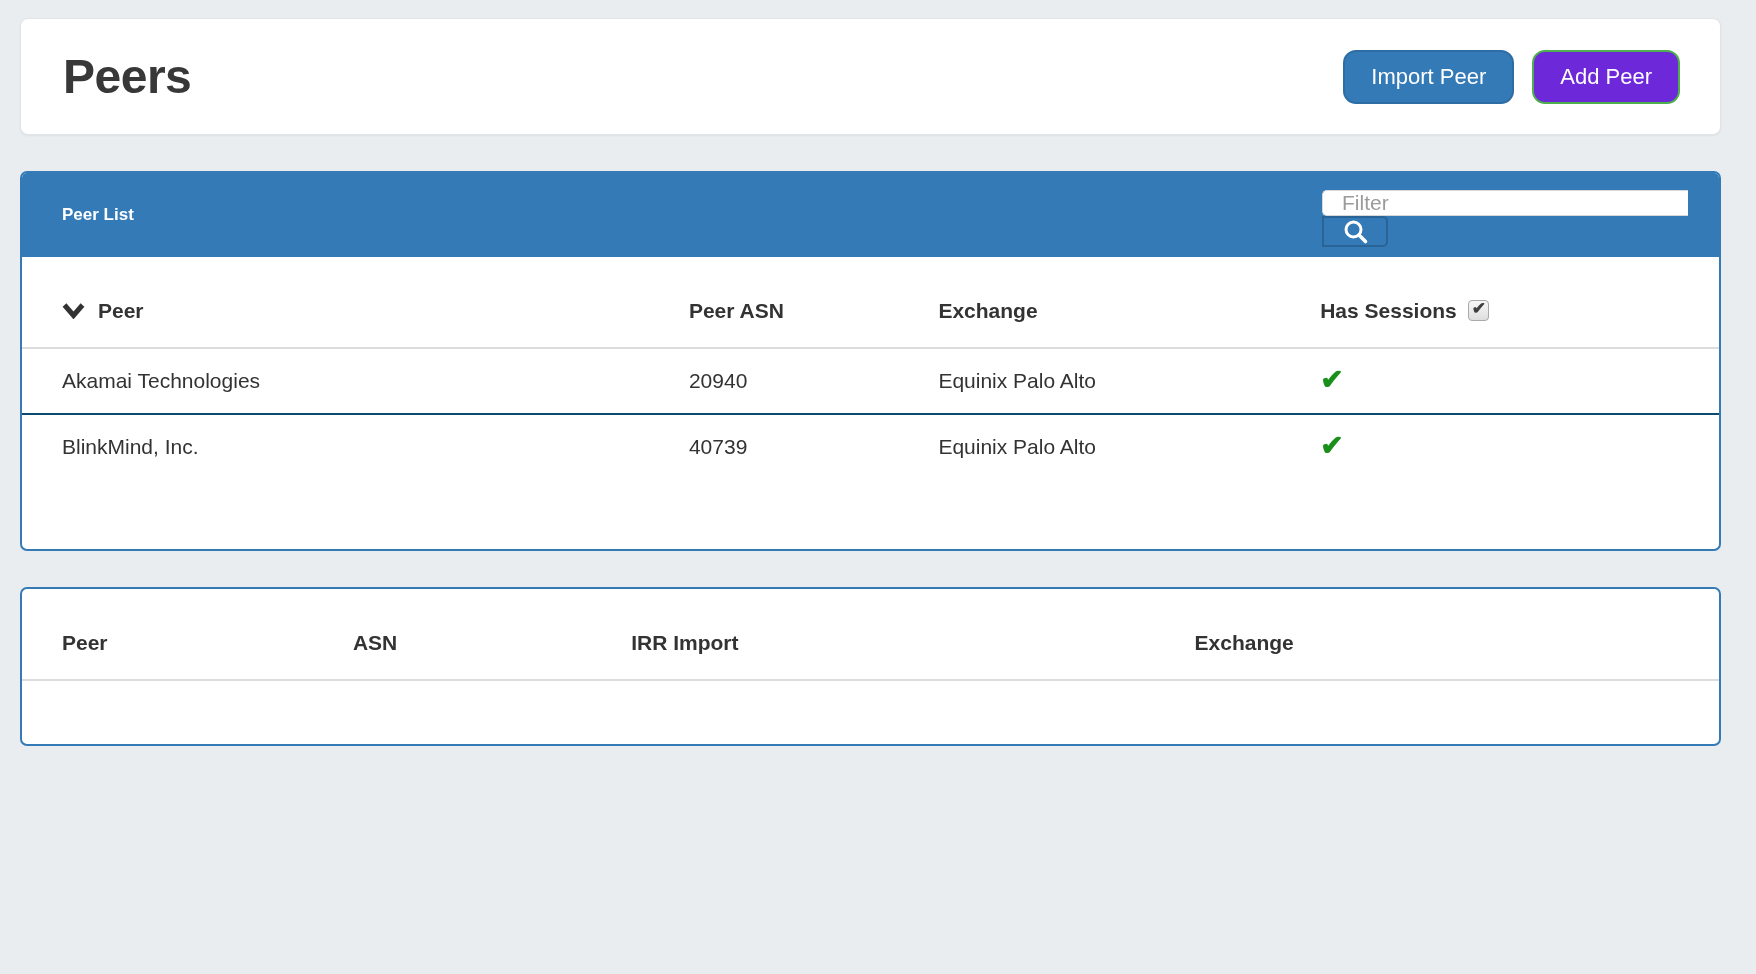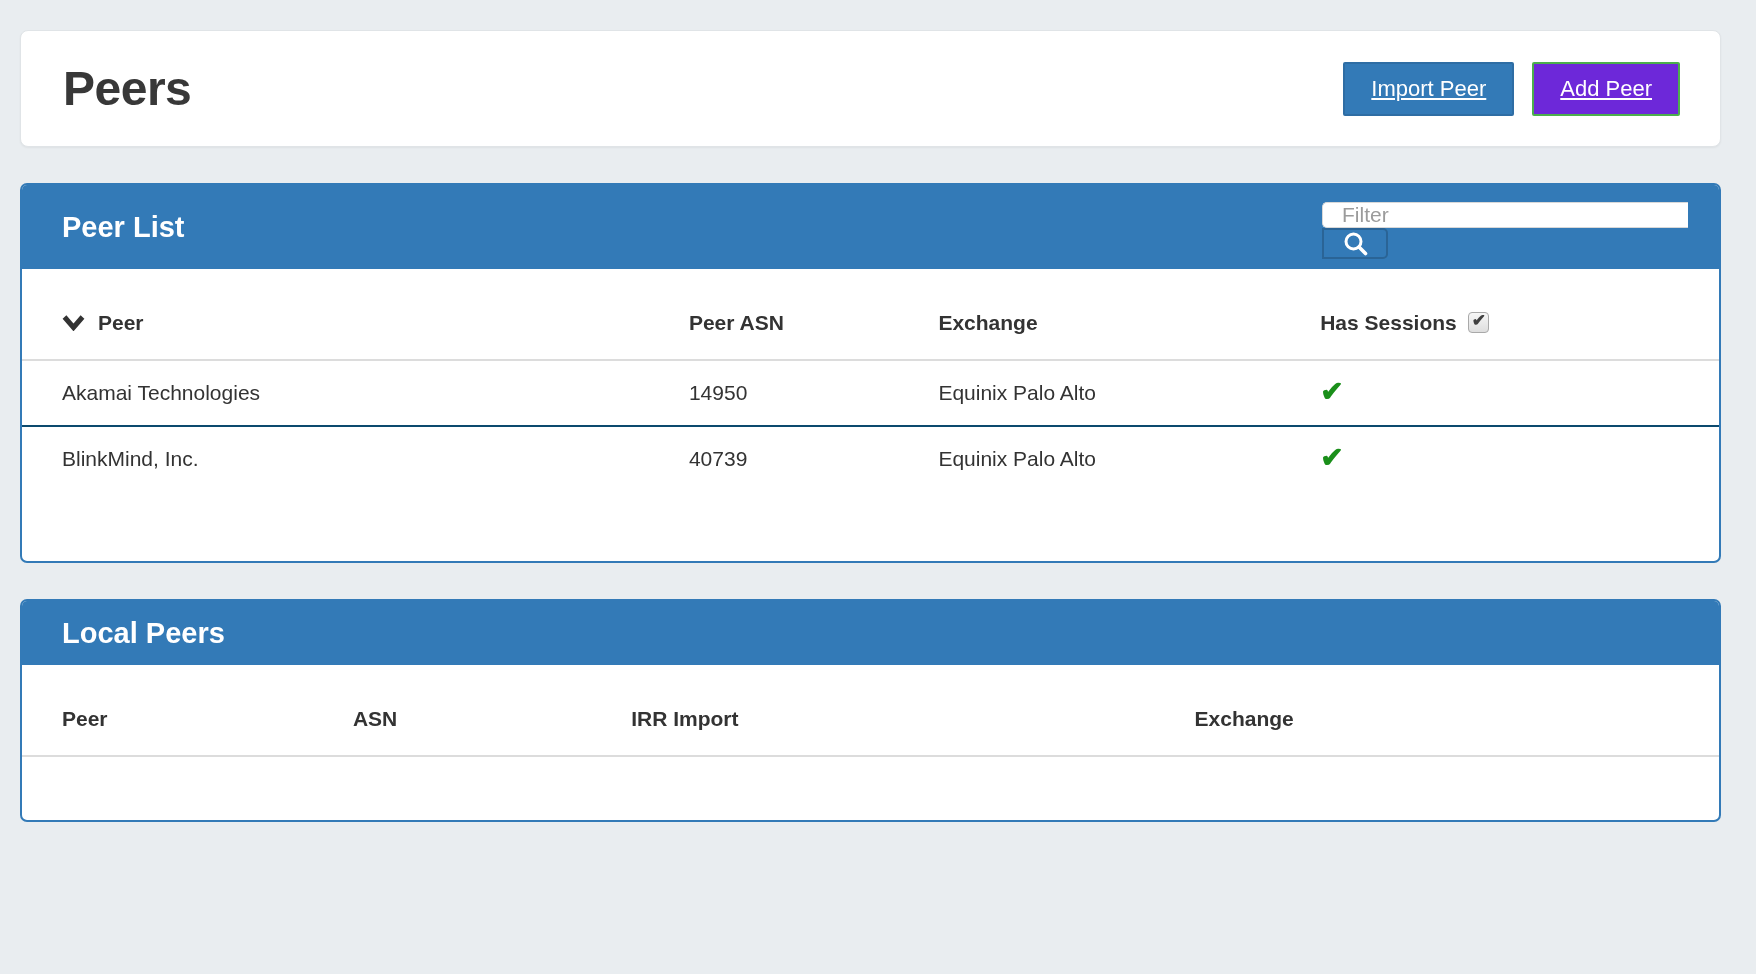--- a/index.html
+++ b/index.html
@@ -6,21 +6,21 @@
   html, body {
     margin: 0; padding: 0;
     width: 1756px; height: 974px;
     background: #e9edf0;
     font-family: "Liberation Sans", sans-serif;
     color: #333;
     overflow: hidden;
   }
   .page {
     width: 1756px; height: 714px;
-    padding: 30px 35px 0 20px;
+    padding: 18px 35px 0 20px;
   }
 
   
   .header-panel {
     background: #ffffff;
     border: 1px solid #e0e4e7;
     border-radius: 8px;
     box-shadow: 0 1px 2px rgba(0,0,0,0.05);
     height: 117px;
     display: flex;
@@ -35,25 +35,24 @@
     font-weight: bold;
     color: #383838;
     letter-spacing: -0.5px;
   }
   .header-buttons { display: flex; align-items: center; }
   .btn {
     font-family: inherit;
     font-size: 22px;
     line-height: 1;
     padding: 14px 26px;
-    border-radius: 2px;
+    border-radius: 13px;
     color: #fff;
     cursor: pointer;
     border: 2px solid transparent;
-    text-decoration: underline;
   }
   .btn-primary { background: #337ab7; border-color: #2e6da4; }
   .btn-success { background: #6d28d9; border-color: #4cae4c; margin-left: 18px; }
 
   
   .panel {
     background: #fff;
     border: 2px solid #337ab7;
     border-radius: 7px;
     overflow: hidden;
@@ -62,21 +61,21 @@
   .panel-heading {
     background: #337ab7;
     color: #fff;
     display: flex;
     align-items: center;
     justify-content: space-between;
     padding: 0 31px 0 40px;
     height: 84px;
   }
   .panel-heading.compact { height: 64px; }
-  .panel-title { font-size: 29px; font-weight: bold; }
+  .panel-title { font-size: 17px; font-weight: bold; }
 
   
   .input-group { display: flex; height: 51px; width: 366px; flex-direction: column; }
   .filter-input {
     flex: 1;
     min-width: 0;
     border: 1px solid #d8d8d8;
     border-right: none;
     border-radius: 5px 0 0 5px;
     padding: 0 19px;
@@ -205,21 +204,21 @@
             <span>Exchange</span>
           </th>
           <th>
             <span>Has Sessions</span><span class="header-checkbox"></span>
           </th>
         </tr>
       </thead>
       <tbody id="peer-rows">
   <tr>
     <td>Akamai Technologies</td>
-    <td>14950</td>
+    <td>20940</td>
     <td>Equinix Palo Alto</td>
     <td>
       <span class="check-icon"></span>
     </td>
   </tr>
 
 
   <tr>
     <td>BlinkMind, Inc.</td>
     <td>40739</td>
@@ -228,23 +227,20 @@
       <span class="check-icon"></span>
     </td>
   </tr>
 
 </tbody>
     </table>
     <div class="panel-spacer"></div>
   </div>
 
   <div class="panel">
-    <div class="panel-heading compact">
-      <span class="panel-title">Local Peers</span>
-    </div>
     <table class="local-table">
       <colgroup>
           <col class="c1">
           <col class="c2">
           <col class="c3">
           <col class="c4">
         </colgroup>
       <thead>
         <tr>
           <th>

